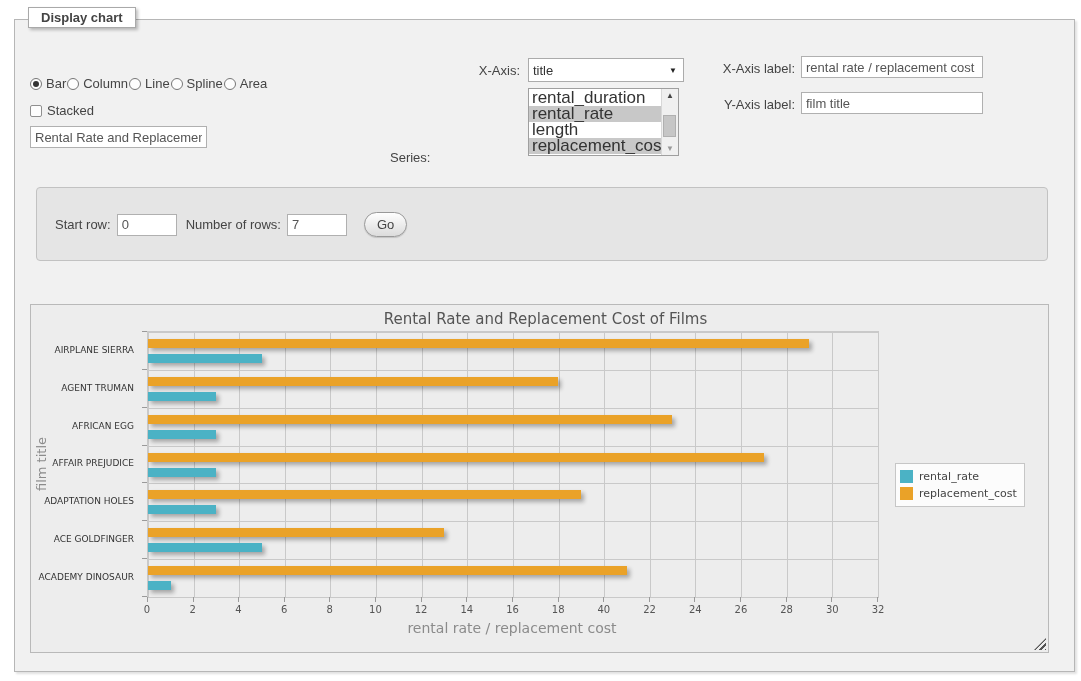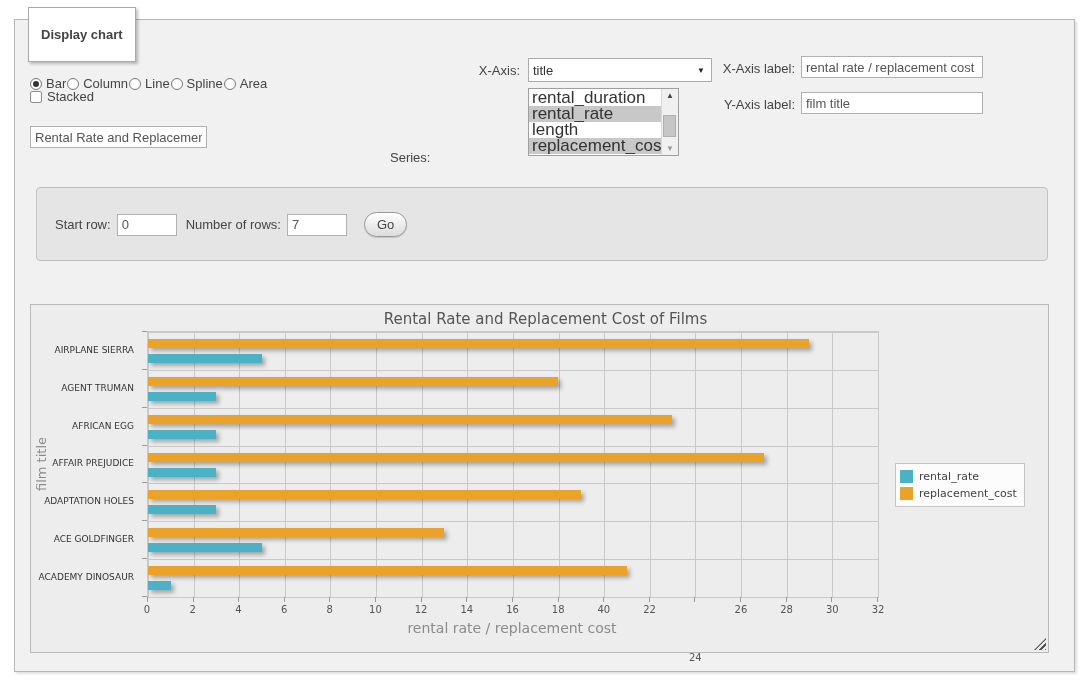--- a/index.html
+++ b/index.html
@@ -2,36 +2,36 @@
 <html><head>
 <meta charset="utf-8">
 <style>
   html,body{margin:0;padding:0;background:#fff;font-family:"Liberation Sans",sans-serif;}
   .stage{position:relative;width:1081px;height:681px;overflow:hidden;}
 
   
   .fieldset{position:absolute;left:14px;top:19px;width:1059px;height:651px;
     background:#f1f1f1;border:1px solid #b6b6b6;box-shadow:2px 2px 2px rgba(0,0,0,0.12);}
   .legend-box{position:absolute;left:13px;top:-13px;background:#fff;border:1px solid #a9a9a9;
-    padding:19px 12px;font-size:13px;font-weight:bold;color:#444;box-shadow:2px 2px 3px rgba(0,0,0,0.25);z-index:3;}
+    padding:2px 12px;font-size:13px;font-weight:bold;color:#444;box-shadow:2px 2px 3px rgba(0,0,0,0.25);z-index:3;}
 
   
   .ctl-label{font-size:13px;color:#444;}
   .radio-row{position:absolute;left:15px;top:56px;display:flex;align-items:center;gap:1px;}
   .radio-item{display:flex;align-items:center;gap:4px;}
   .radio{width:12px;height:12px;border:1px solid #767676;border-radius:50%;background:#fdfdfd;position:relative;box-sizing:border-box;}
   .radio.checked::after{content:"";position:absolute;left:2px;top:2px;width:6px;height:6px;border-radius:50%;background:#333;}
-  .stacked-row{position:absolute;left:15px;top:69px;display:flex;align-items:center;gap:5px;}
+  .stacked-row{position:absolute;left:15px;top:69px;display:flex;align-items:center;gap:5px;margin-top:14px;}
   .checkbox{width:12px;height:12px;border:1px solid #8f8f8f;background:#fdfdfd;box-sizing:border-box;border-radius:2px;}
   input.txt{border:1px solid #b0b0b0;background:#fff;height:22px;box-sizing:border-box;
     font-family:"Liberation Sans",sans-serif;font-size:13px;color:#555;padding:1px 4px;outline:none;}
   .title-input{position:absolute;left:15px;top:106px;width:177px;}
 
   .xaxis-label{position:absolute;left:395px;top:43px;width:110px;text-align:right;}
-  .fake-select{position:absolute;left:513px;top:38px;width:184px;height:24px;border:1px solid #ababab;background:#fff;
+  .fake-select{position:absolute;left:513px;top:38px;width:156px;height:24px;border:1px solid #ababab;background:#fff;
     display:flex;align-items:center;box-sizing:border-box;font-size:13px;color:#333;padding:0 4px;}
   .fake-select .sel-text{flex:1;overflow:hidden;white-space:nowrap;}
   .fake-select .arrow{font-size:8px;color:#222;padding-right:2px;}
 
   .series-label{position:absolute;left:375px;top:130px;width:110px;}
   .listbox{position:absolute;left:513px;top:68px;width:151px;height:68px;border:1px solid #9f9f9f;background:#fff;
     box-sizing:border-box;display:flex;}
   .options{flex:1;overflow:hidden;padding-top:1px;}
   .opt{height:16px;line-height:16px;font-size:17px;color:#333;padding:0 3px;white-space:nowrap;overflow:hidden;}
   .opt.sel{background:#c8c8c8;}
@@ -217,21 +217,21 @@
           <span style="left: 12.5%;">4</span>
           <span style="left: 18.75%;">6</span>
           <span style="left: 25%;">8</span>
           <span style="left: 31.25%;">10</span>
           <span style="left: 37.5%;">12</span>
           <span style="left: 43.75%;">14</span>
           <span style="left: 50%;">16</span>
           <span style="left: 56.25%;">18</span>
           <span style="left: 62.5%;">40</span>
           <span style="left: 68.75%;">22</span>
-          <span style="left: 75%; margin-top: 48px;">24</span>
+          <span style="left: 75%;">24</span>
           <span style="left: 81.25%;">26</span>
           <span style="left: 87.5%;">28</span>
           <span style="left: 93.75%;">30</span>
           <span style="left: 100%;">32</span>
         </div>
       <div class="x-title">rental rate / replacement cost</div>
       <div class="legend" id="legend-rows">
           <div class="lg-row">
             <span class="lg-swatch" style="background: rgb(75, 178, 197);"></span>
             <span class="lg-label">rental_rate</span>

